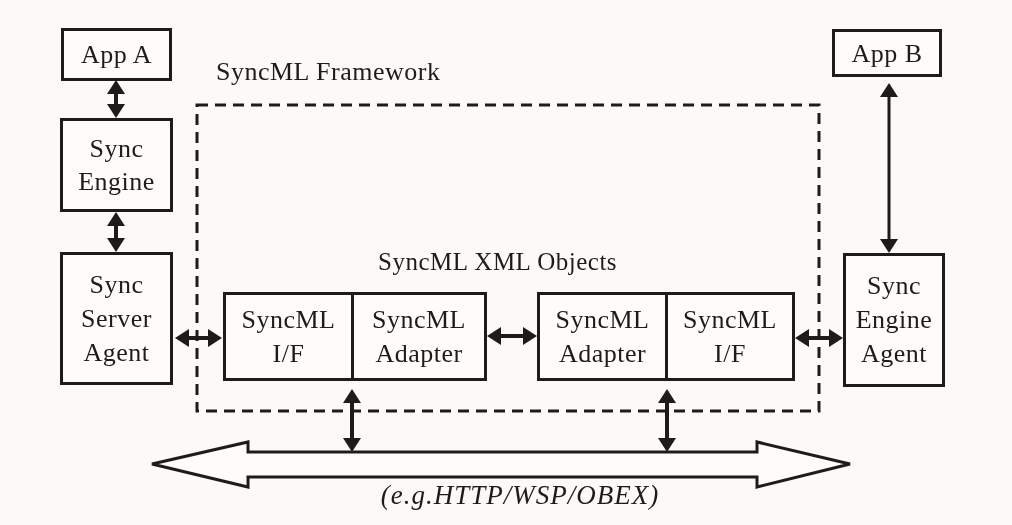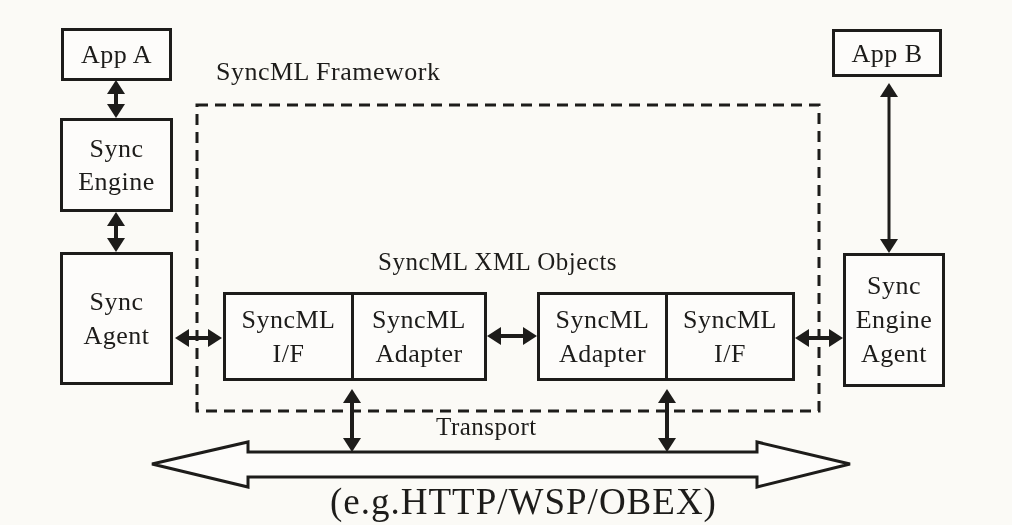--- a/index.html
+++ b/index.html
@@ -106,35 +106,35 @@
       <polygon points="667,452 658,438 676,438"></polygon>
     </g>
 
     <polygon class="outline-arrow" points="152,464 248,442 248,452 757,452 757,442 850,464 757,487 757,477 248,477 248,487"></polygon>
   </svg>
 
   <div class="lbl" style="left:378px;top:248px;font-size:25px;">SyncML XML Objects</div>
 
   <div class="lbl" style="left:216px;top:57px;font-size:26px;">SyncML Framework</div>
 
-  <div class="lbl" style="left:436px;top:413px;font-size:25px;">Transport</div>
 
-  <div class="lbl" style="left:330px;top:480px;width:380px;text-align:center;font-size:37px;letter-spacing:1px;">(e.g.HTTP/WSP/OBEX)</div>
+  <div class="lbl" style="left:330px;top:480px;width:380px;text-align:center;font-size:27px;letter-spacing:1px;font-style:italic;">(e.g.HTTP/WSP/OBEX)</div>
 
   <div class="box" style="left:61px;top:28px;width:111px;height:53px;">
     <div>App A</div>
   </div>
 
   <div class="box" style="left:60px;top:118px;width:113px;height:94px;">
     <div>Sync</div>
     <div>Engine</div>
   </div>
 
   <div class="box" style="left:60px;top:252px;width:113px;height:133px;line-height:34px;">
     <div>Sync</div>
+    <div>Server</div>
     <div>Agent</div>
   </div>
 
   <div class="box" style="left:832px;top:29px;width:110px;height:48px;">
     <div>App B</div>
   </div>
 
   <div class="box" style="left:843px;top:253px;width:102px;height:134px;line-height:34px;">
     <div>Sync</div>
     <div>Engine</div>

